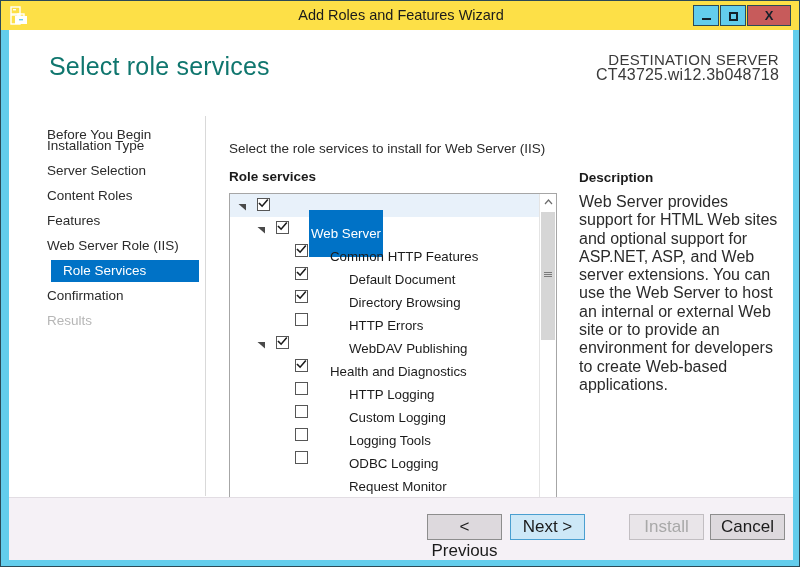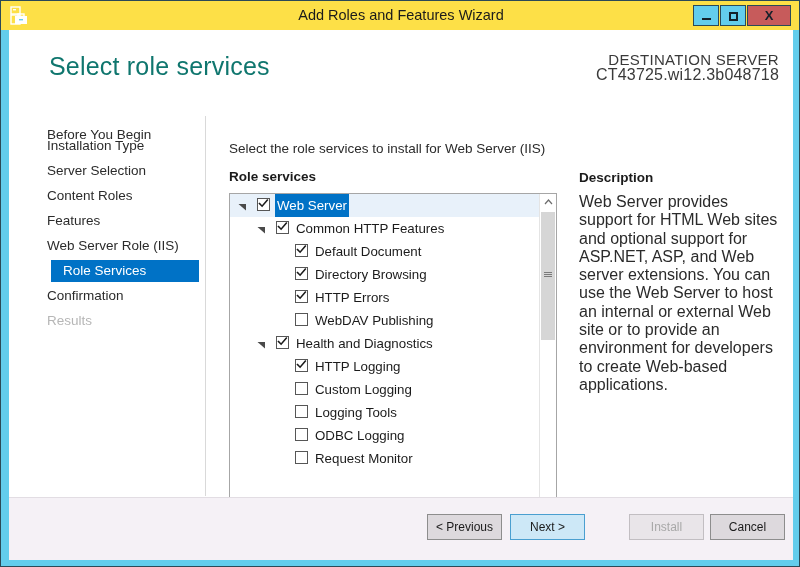--- a/index.html
+++ b/index.html
@@ -224,22 +224,23 @@
     position: absolute;
     top: 4px;
     width: 13px; height: 13px;
     box-sizing: border-box;
     border: 1px solid #565656;
     background: #ffffff;
   }
   .cbox svg { display: block; margin: -1px 0 0 0px; }
   .tlabel {
     position: absolute;
-    top: 0;
-    padding: 0 2px;
+    top: 16px;
+    padding: 12px 2px;
+    margin-left: 34px;
   }
   
   .lvl0 .twist { left: 8px; }
   .lvl0 .cbox  { left: 27px; }
   .lvl0 .tlabel{ left: 45px; }
   .lvl1 .twist { left: 27px; }
   .lvl1 .cbox  { left: 46px; }
   .lvl1 .tlabel{ left: 64px; }
   .lvl2 .cbox  { left: 65px; }
   .lvl2 .tlabel{ left: 83px; }
@@ -335,21 +336,21 @@
   }
   .wbtn {
     position: absolute;
     top: 16px;
     height: 26px;
     width: 75px;
     box-sizing: border-box;
     border: 1px solid #8d8d8d;
     background: #ddd9dd;
     font-family: "Liberation Sans", sans-serif;
-    font-size: 12px;
+    font-size: 17px;
     color: #1b1b1b;
     text-align: center;
     line-height: 24px;
     padding: 0;
     cursor: default;
   }
   #btn-previous { left: 418px; }
   #btn-next     { left: 501px; background: #cde8f7; border-color: #4a9fd0; }
   #btn-install  { left: 620px; color: #a8a8a8; border-color: #c2bec2; background: #e9e5e9; }
   #btn-cancel   { left: 701px; }

